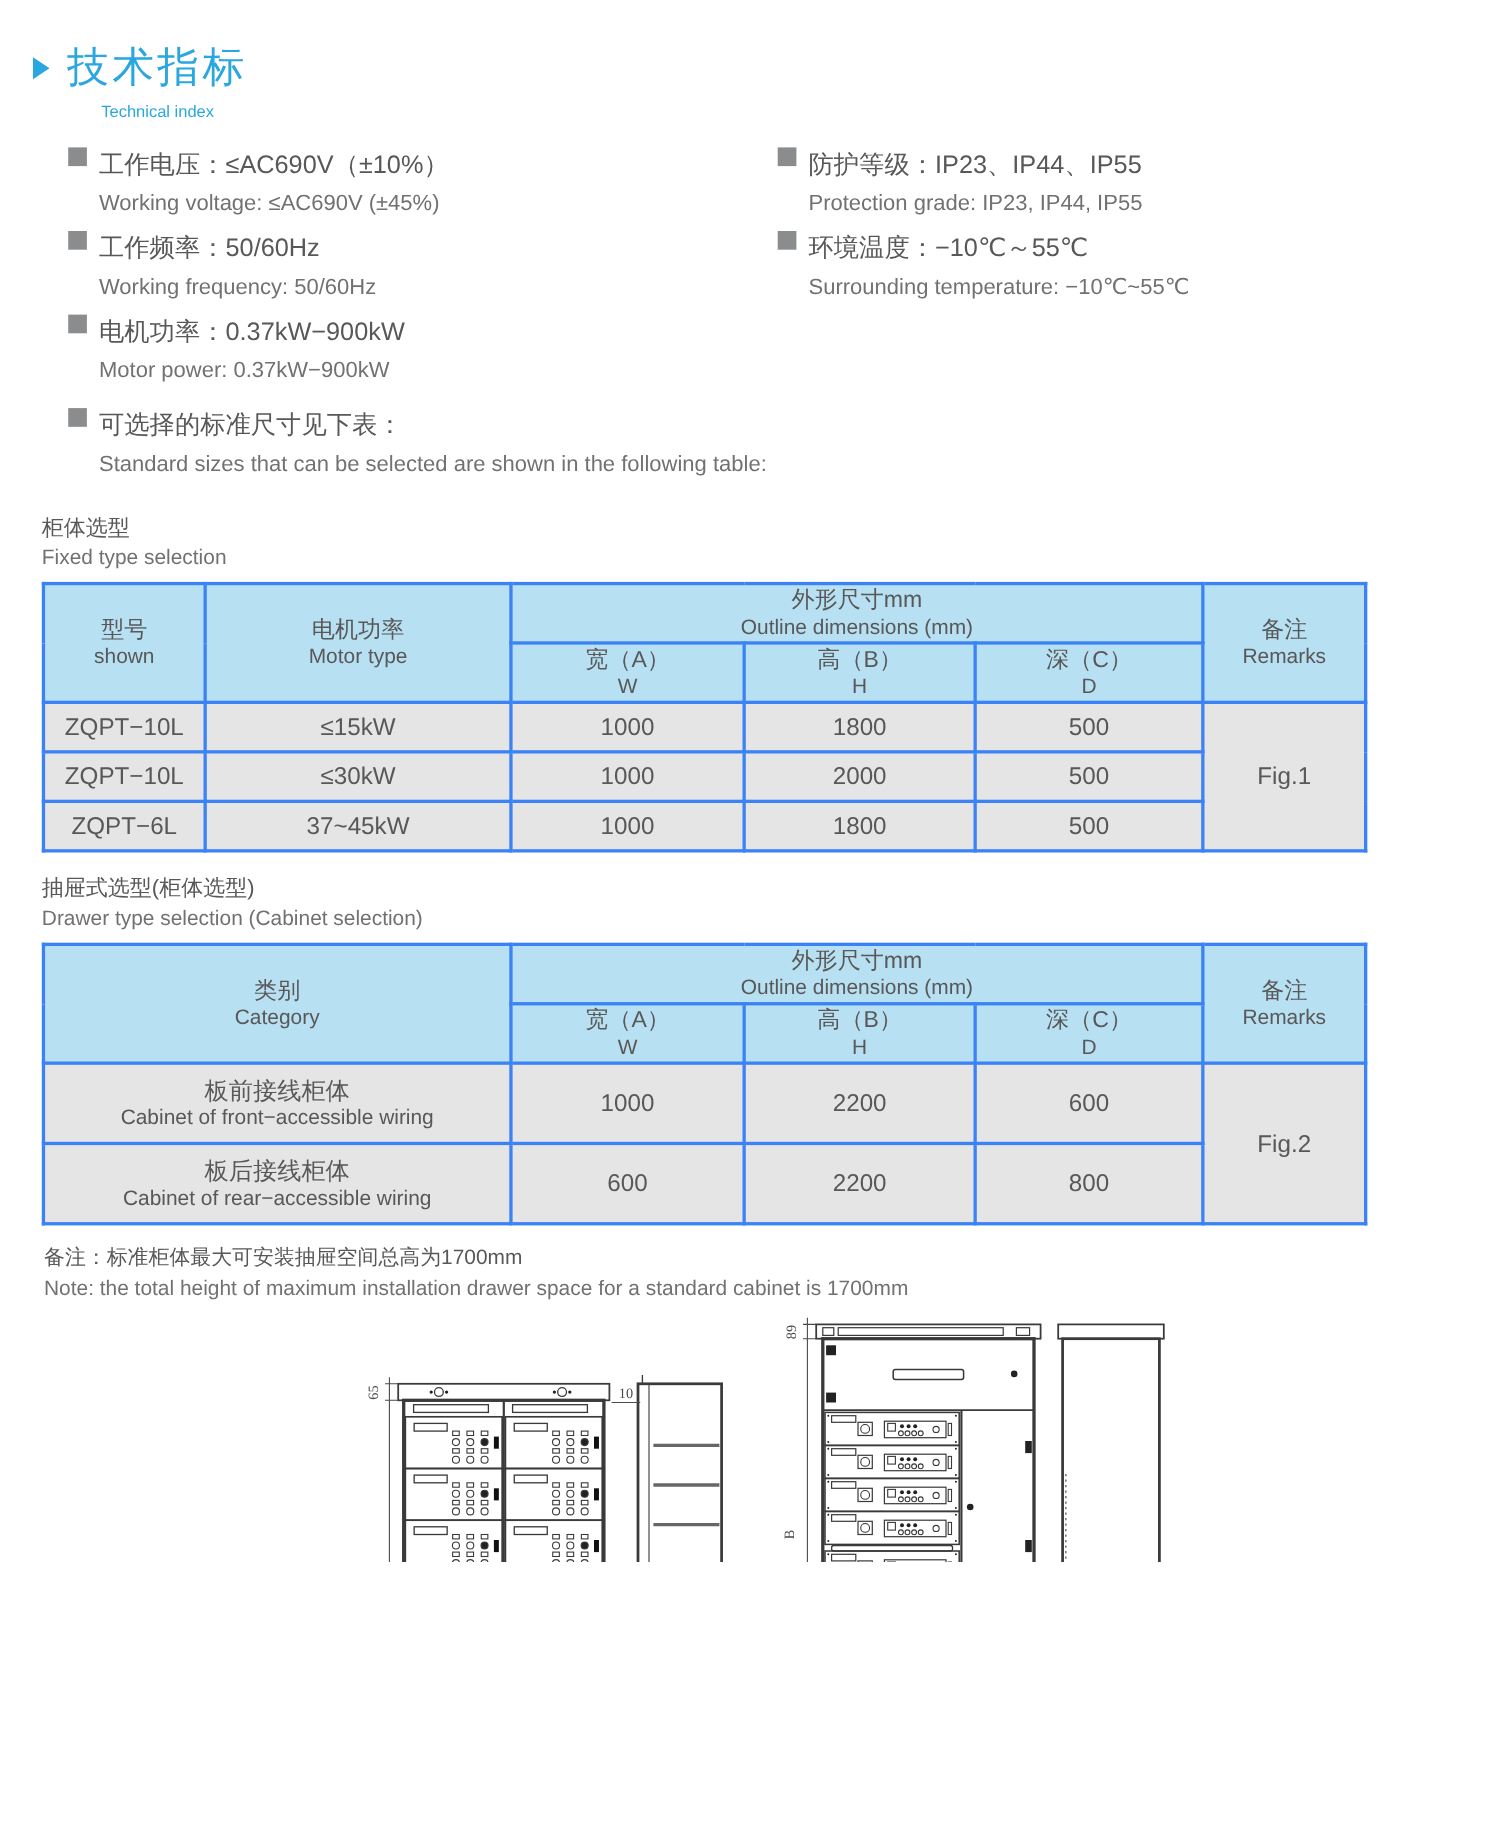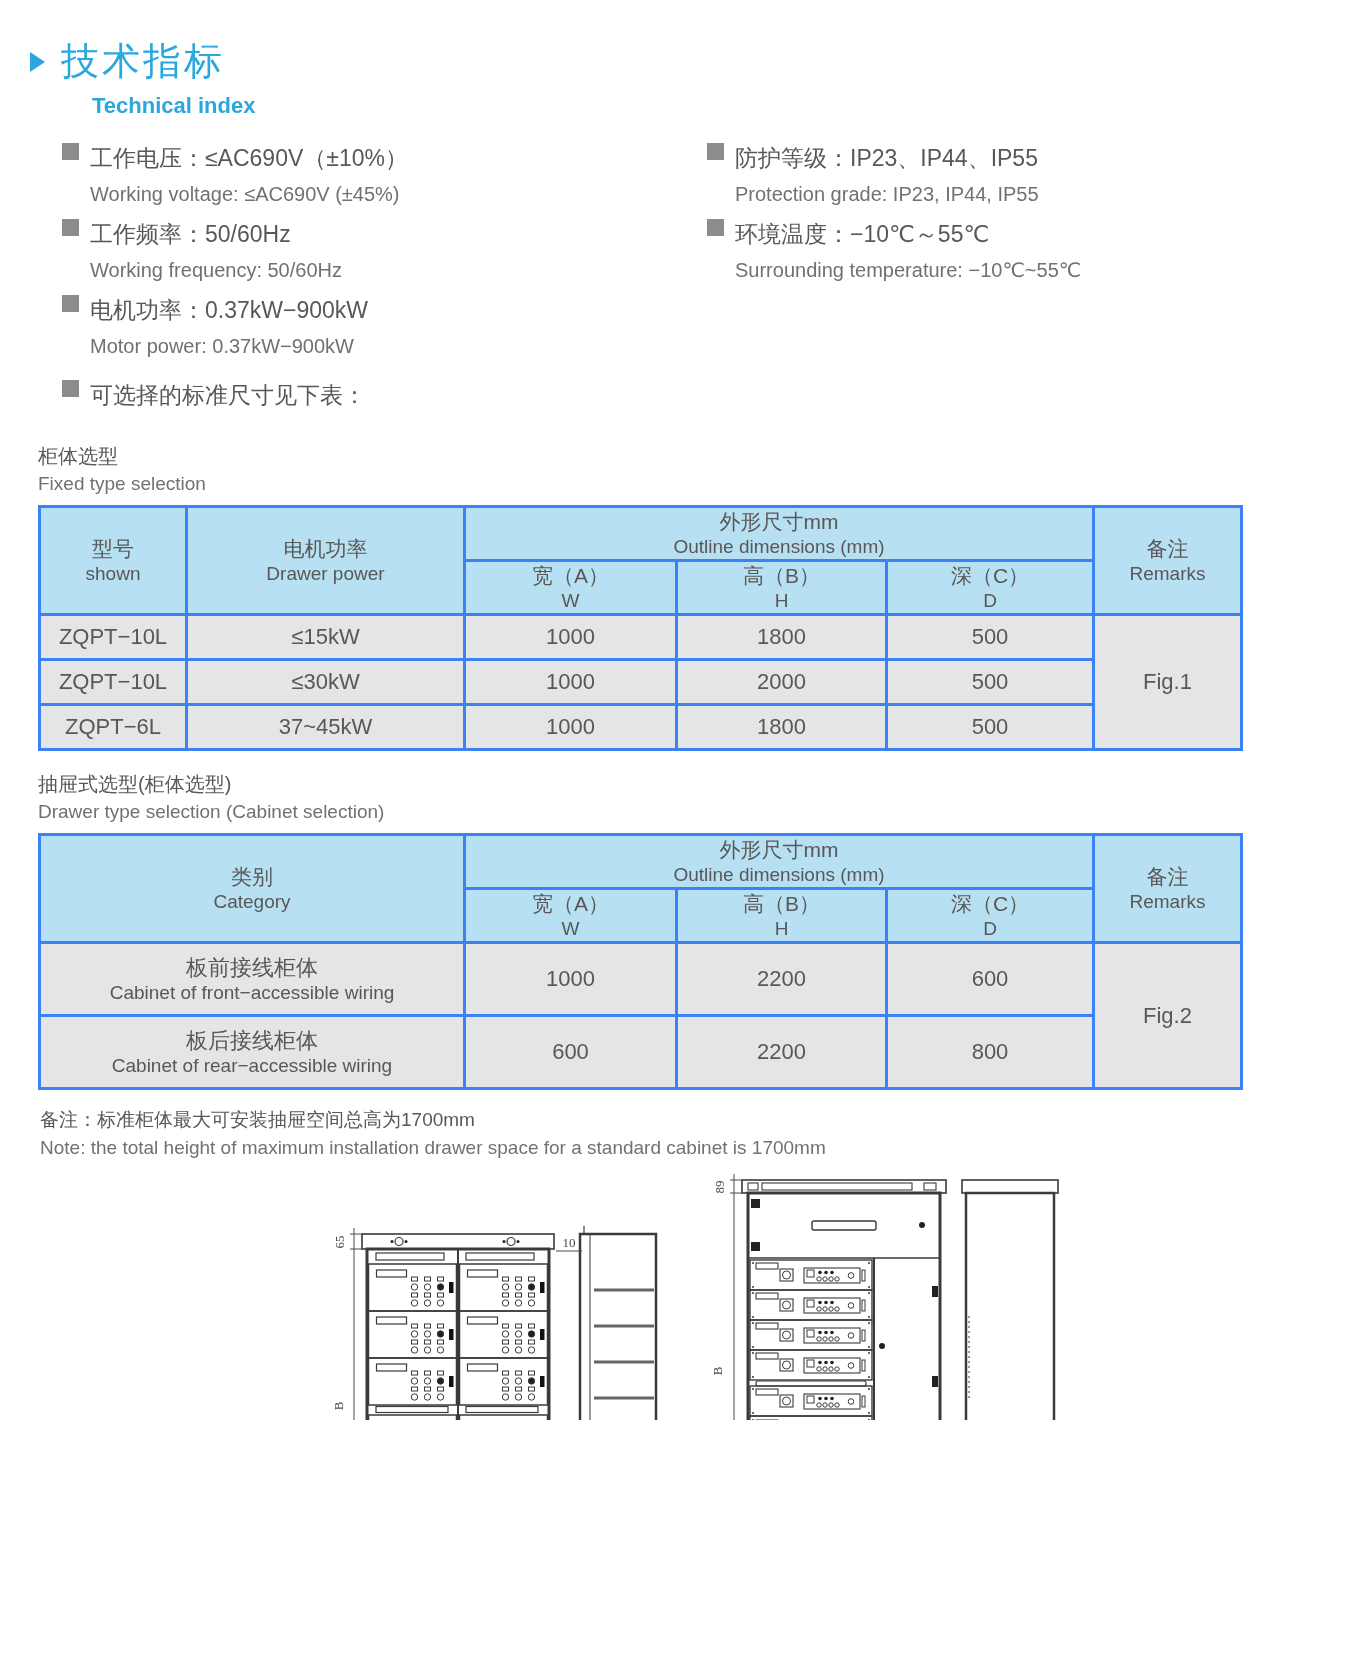--- a/index.html
+++ b/index.html
@@ -4,21 +4,21 @@
 <style>
   html,body{margin:0;padding:0;background:#fff;}
   .page{position:relative;width:1357px;height:1420px;background:#fff;overflow:hidden;
         font-family:"Liberation Sans","DejaVu Sans",sans-serif;color:#595757;}
   
   .header{padding:36px 0 0 30px;}
   .title-row{display:flex;align-items:center;}
   .tri{width:0;height:0;border-left:15px solid #2AA7DF;border-top:10px solid transparent;
        border-bottom:10px solid transparent;margin-right:16px;}
   .title-zh{font-size:38px;color:#2AA7DF;letter-spacing:3px;}
-  .title-en{font-size:22px;color:#2AA7DF;margin:6px 0 16px 62px;font-weight:bold;}
+  .title-en{font-size:15px;color:#2AA7DF;margin:6px 0 16px 62px;}
   
   .specs{display:flex;margin:24px 0 0 62px;}
   .spec-col-left{width:645px;}
   .spec-item{margin-bottom:13px;}
   .spec-zh{display:flex;align-items:flex-start;font-size:23px;color:#595757;line-height:30px;}
   .sq{width:17px;height:17px;background:#8A8C8E;margin-right:11px;flex:none;}
   .spec-en{margin:9px 0 0 28px;font-size:20px;color:#727171;line-height:24px;}
   .intro{margin-top:22px;}
   
   .section-label{margin:20px 0 8px 38px;}
@@ -83,20 +83,21 @@
             <span class="sq"></span>
           <span>电机功率：0.37kW−900kW</span>
           </div>
         <div class="spec-en">Motor power: 0.37kW−900kW</div>
       </div>
       <div class="spec-item intro">
         <div class="spec-zh">
             <span class="sq"></span>
           <span>可选择的标准尺寸见下表：</span>
           </div>
+        <div class="spec-en">Standard sizes that can be selected are shown in the following table:</div>
       </div>
     </div>
     <div class="spec-col-right">
       <div class="spec-item">
         <div class="spec-zh">
             <span class="sq"></span>
           <span>防护等级：IP23、IP44、IP55</span>
           </div>
         <div class="spec-en">Protection grade: IP23, IP44, IP55</div>
       </div>
@@ -124,21 +125,21 @@
         <col style="width:148px">
       </colgroup>
     <tbody>
       <tr class="hrow1">
         <td rowspan="2" class="hcell">
           <div class="hzh">型号</div>
           <div class="hen">shown</div>
         </td>
         <td rowspan="2" class="hcell">
           <div class="hzh">电机功率</div>
-          <div class="hen">Drawer power</div>
+          <div class="hen">Motor type</div>
         </td>
         <td colspan="3" class="hcell">
           <div class="hzh">外形尺寸mm</div>
           <div class="hen">Outline dimensions (mm)</div>
         </td>
         <td rowspan="2" class="hcell">
           <div class="hzh">备注</div>
           <div class="hen">Remarks</div>
         </td>
       </tr>

